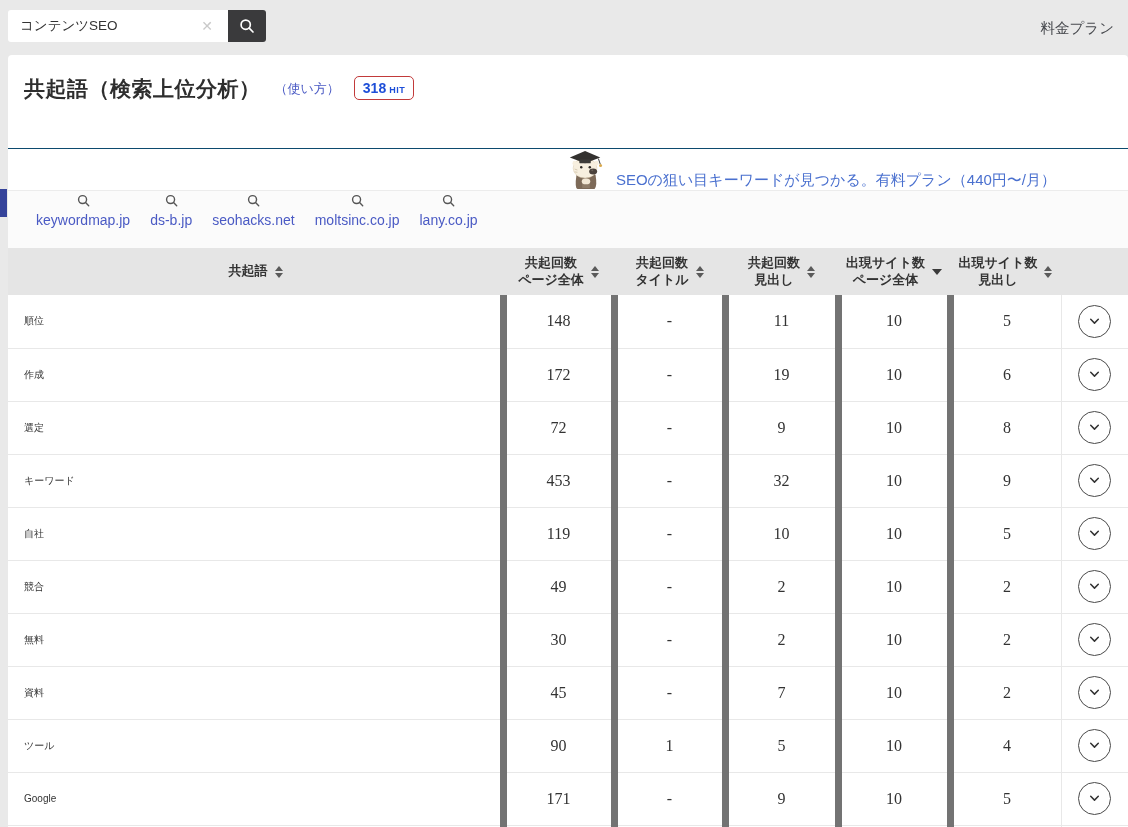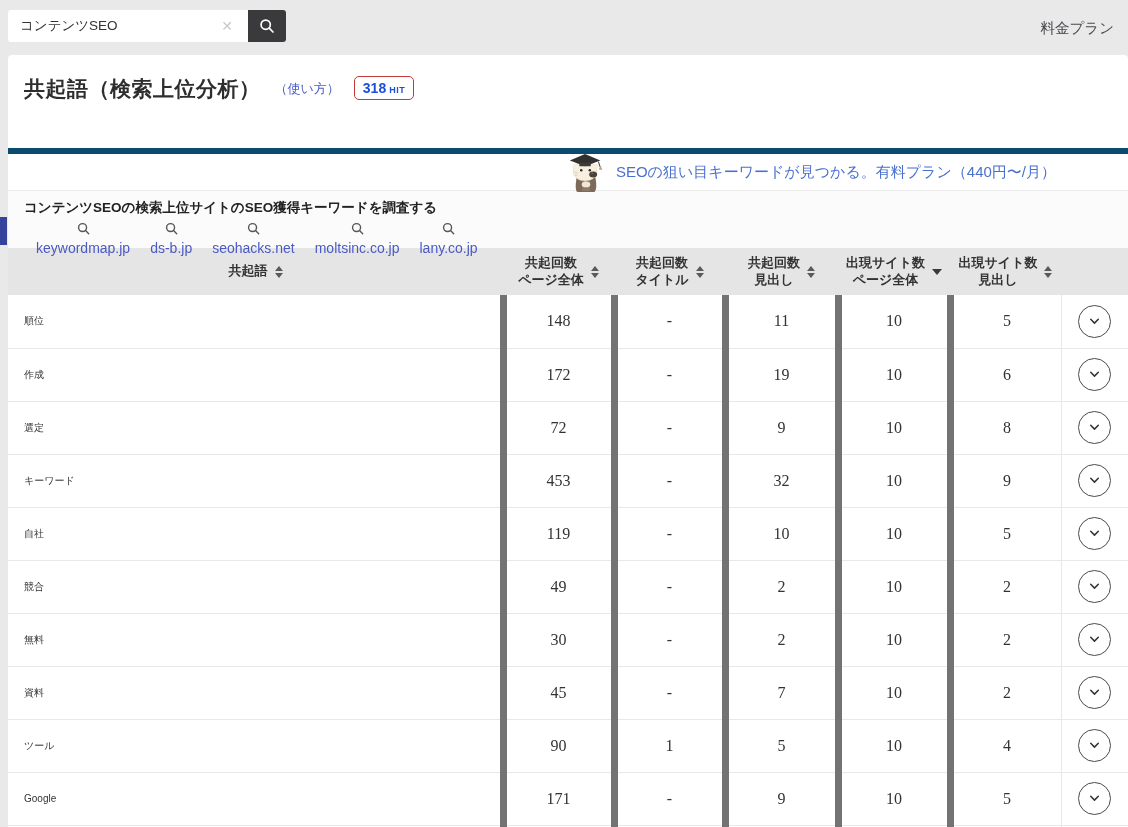--- a/index.html
+++ b/index.html
@@ -12,21 +12,21 @@
 
   
   .topbar {
     height:55px; position:relative;
   }
   .search-wrap {
     position:absolute; left:8px; top:10px;
     display:flex; align-items:stretch; height:32px;
   }
   .search-input {
-    width:240px; border:none; outline:none;
+    width:220px; border:none; outline:none;
     background:#fff; border-radius:3px 0 0 3px;
     font-size:13.5px; color:#333; padding:0 28px 0 12px;
     font-family:inherit;
   }
   .clear-btn {
     position:absolute; right:46px; top:0; height:32px; width:26px;
     display:flex; align-items:center; justify-content:center;
     color:#c9c9c9; font-size:14px; cursor:pointer; background:transparent; border:none;
   }
   .search-btn {
@@ -50,22 +50,22 @@
   .usage-link { font-size:13px; color:#4a5ac4; margin-top:5px; text-decoration:none; cursor:pointer; }
   .hit-badge {
     margin-top:1px; border:1.5px solid #c23a3a; border-radius:5px;
     padding:3px 8px; display:inline-flex; align-items:baseline; gap:3px; color:#1d4ed8;
   }
   .hit-num { font-size:14px; font-weight:bold; }
   .hit-lab { font-size:9px; font-weight:bold; letter-spacing:.5px; }
 
   
   .promo-row {
-    height:42px; border-top:6px solid #0c4a6e;
-    display:flex; align-items:center; justify-content:flex-end;
+    height:42px; border-top:1px solid #0c4a6e;
+    display:flex; align-items:flex-end; justify-content:flex-end;
     padding-right:72px; gap:9px;
   }
   .mascot { width:42px; height:40px; flex:0 0 auto; margin-top:2px; }
   .promo-link { font-size:15px; color:#4a70cf; text-decoration:none; cursor:pointer; }
 
   
   .section { background:#fbfbfb; height:58px; border-top:1px solid #ececec; }
   .section-title {
     padding:8px 16px 2px; font-size:13.5px; font-weight:bold; color:#222;
   }
@@ -156,21 +156,20 @@
 
       <polygon points="21,1 37,8 21,14 5,8" fill="#33312f"></polygon>
       <rect x="15" y="10" width="12" height="4" rx="1" fill="#3d3b38"></rect>
       <line x1="35" y1="9" x2="37" y2="15" stroke="#33312f" stroke-width="1"></line>
       <circle cx="37.3" cy="16.3" r="1.6" fill="#d9a94e"></circle>
     </svg>
     <a class="promo-link">SEOの狙い目キーワードが見つかる。有料プラン（440円〜/月）</a>
   </div>
 
   <div class="section">
-    <div class="section-title">コンテンツSEOの検索上位サイトのSEO獲得キーワードを調査する</div>
     <div class="links-row">
       <div class="accent-bar"></div>
 
       <a class="site-link">
         <svg width="13" height="13" viewBox="0 0 14 14">
             <circle cx="6" cy="6" r="4.3" fill="none" stroke="#555" stroke-width="1.5"></circle>
             <line x1="9.2" y1="9.2" x2="12.6" y2="12.6" stroke="#555" stroke-width="1.5" stroke-linecap="round"></line>
           </svg>
         <span>keywordmap.jp</span>
       </a>

